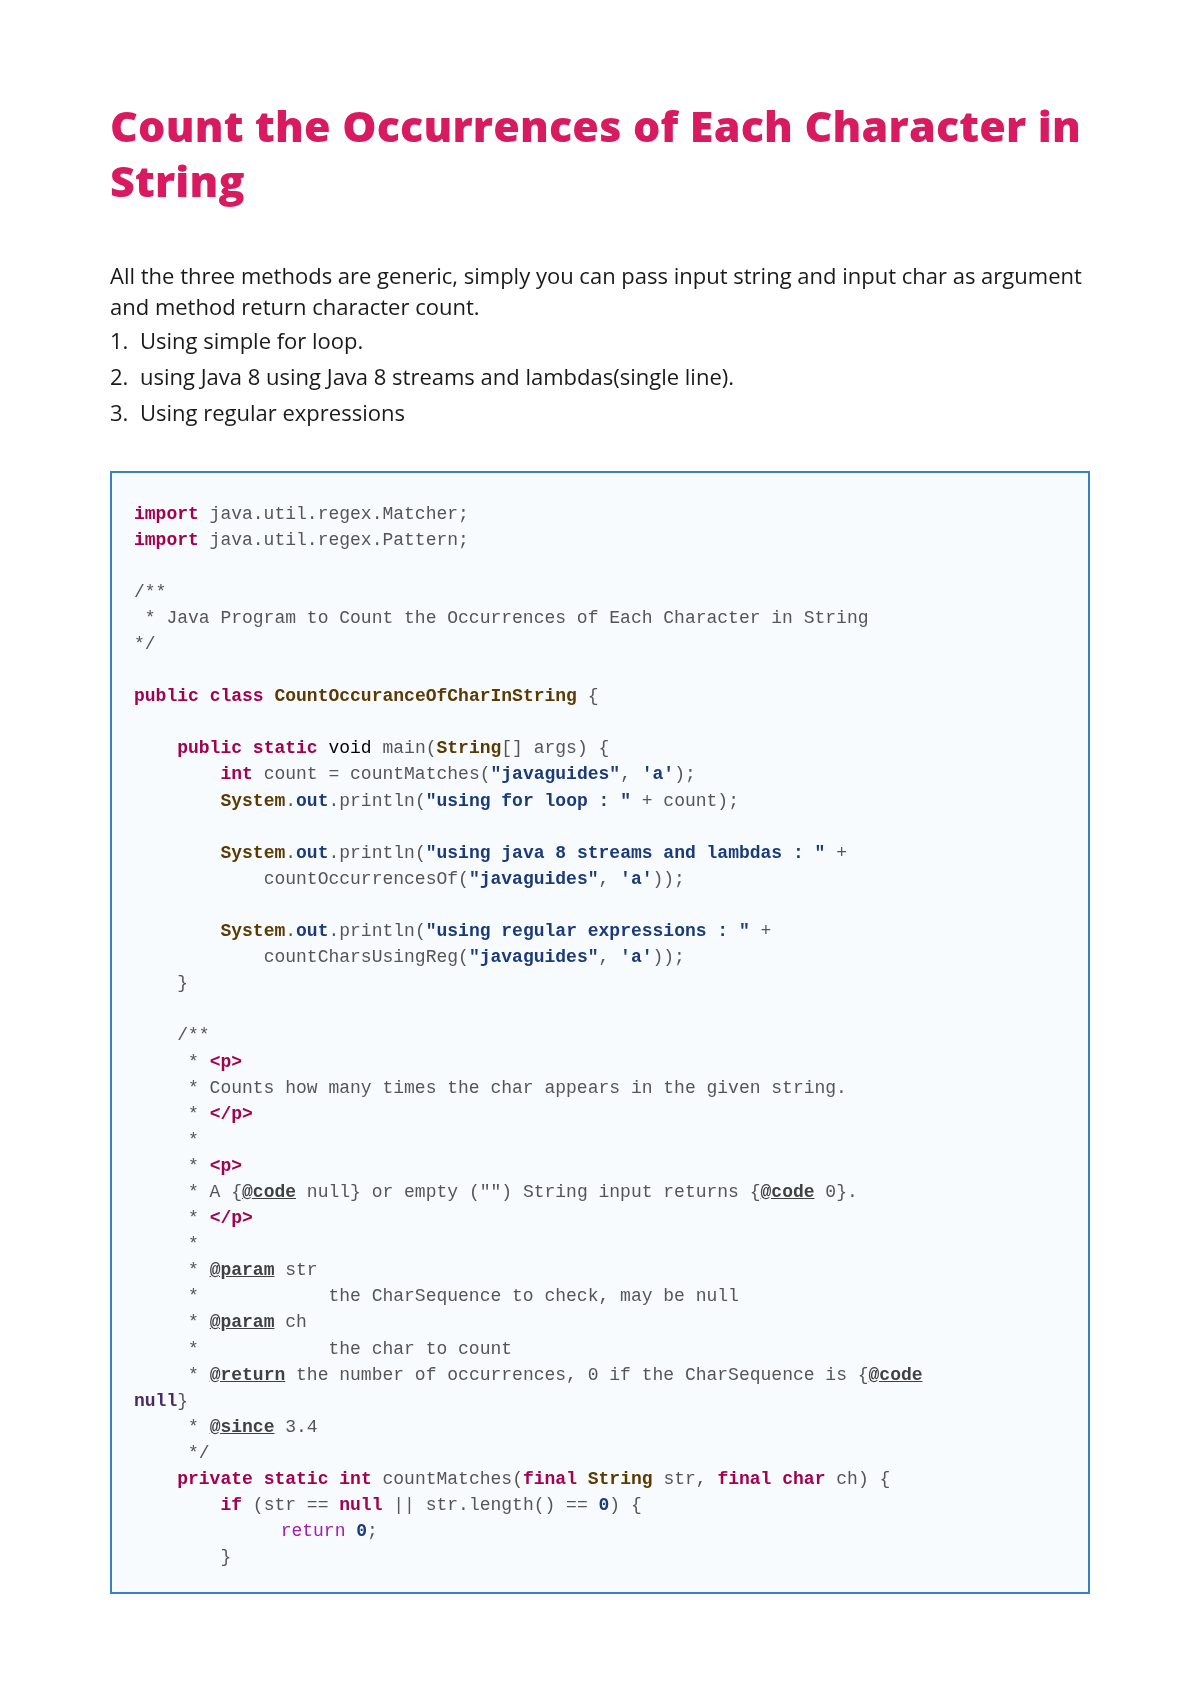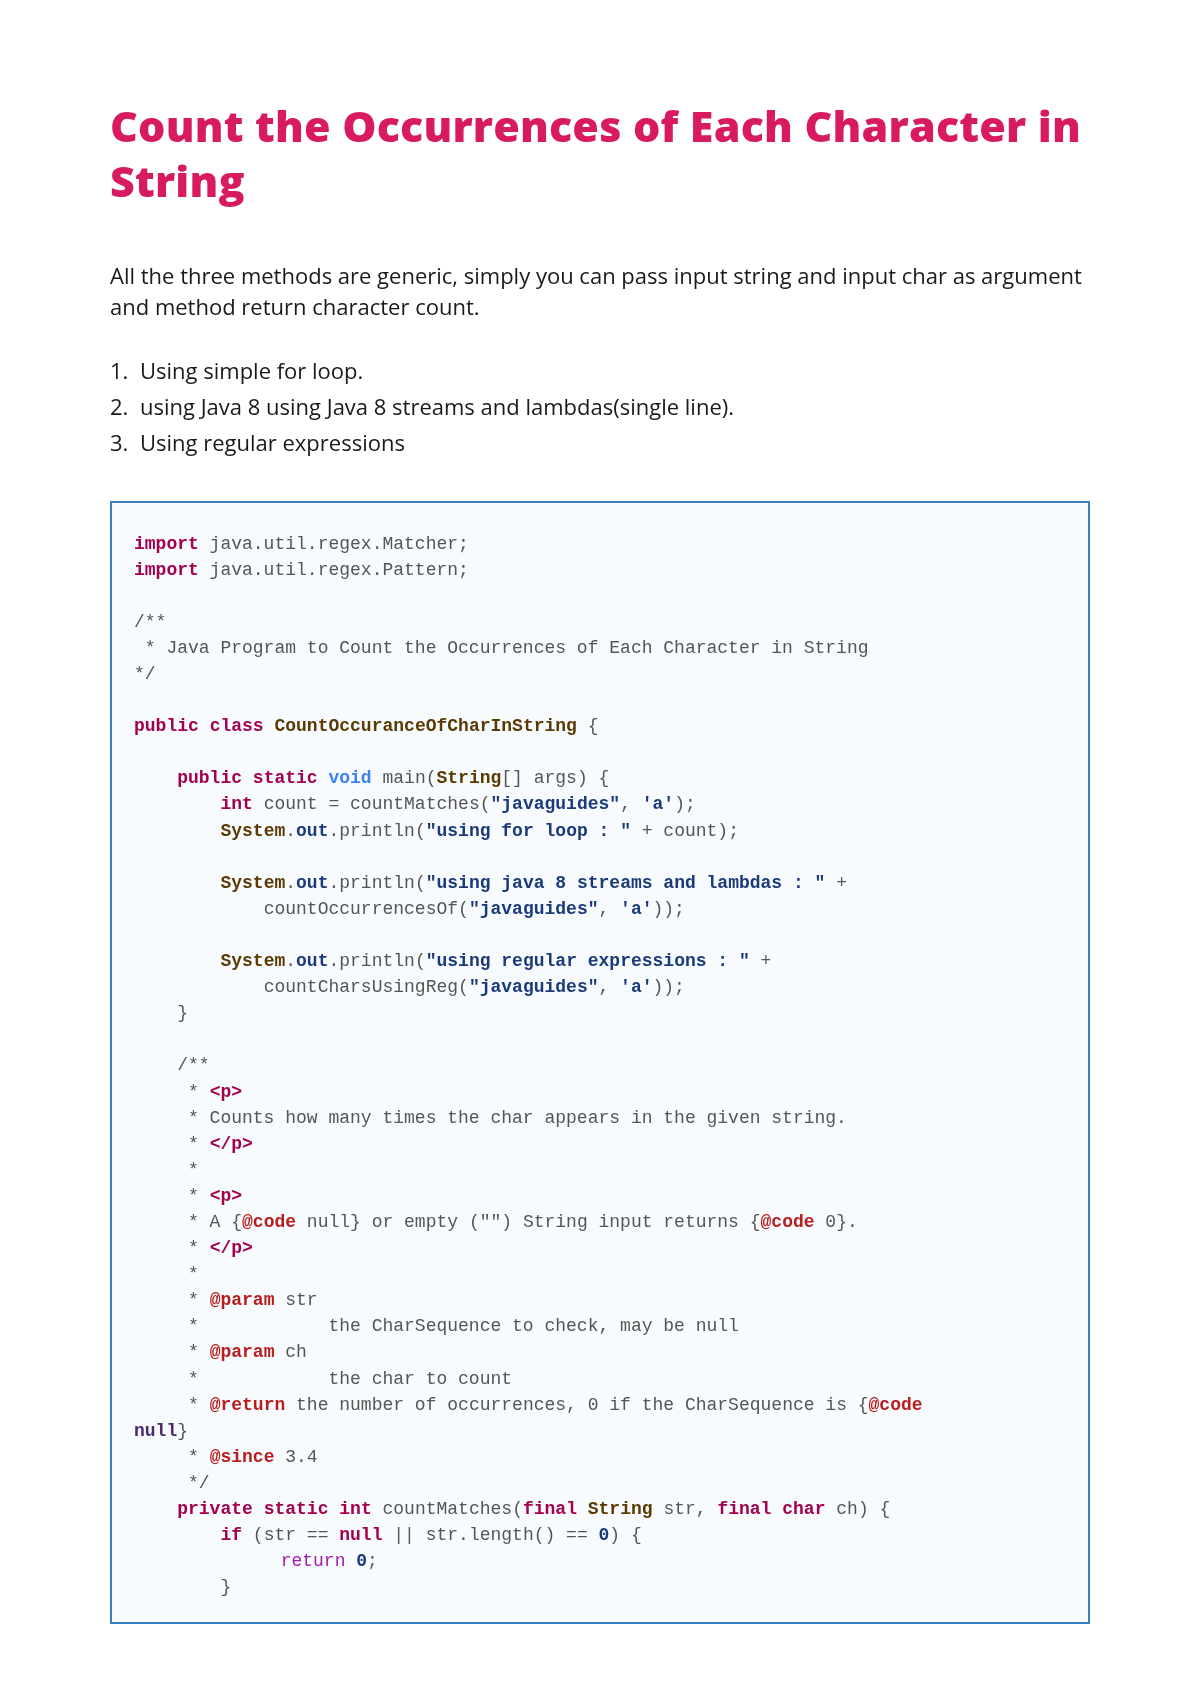--- a/index.html
+++ b/index.html
@@ -19,21 +19,20 @@
       font-size: 43px;
       font-weight: 800;
       line-height: 1.28;
       margin-bottom: 52px;
       letter-spacing: 0.2px;
     }
     .intro {
       color: #1a1a1a;
       font-size: 22px;
       line-height: 1.4;
-      margin-bottom: 30px;
     }
     ol {
       margin-left: 24px;
       margin-bottom: 40px;
     }
     ol li {
       color: #1a1a1a;
       font-size: 22px;
       line-height: 1.65;
       padding-left: 6px;
@@ -46,33 +45,33 @@
       font-size: 18px;
       line-height: 1.45;
       white-space: pre;
       color: #555555;
       overflow: hidden;
     }
     .kw-import { color: #a3004f; font-weight: bold; }
     .kw-public { color: #a3004f; font-weight: bold; }
     .kw-class { color: #a3004f; font-weight: bold; }
     .kw-static { color: #a3004f; font-weight: bold; }
-    .kw-void { color: #3b82f6; font-weight: bold; }
+    .kw-void { color: #000000; font-weight: normal; }
     .kw-int { color: #a3004f; font-weight: bold; margin-top: 12px; }
     .kw-private { color: #a3004f; font-weight: bold; }
     .kw-final { color: #a3004f; font-weight: bold; margin-top: 29px; }
     .kw-if { color: #a3004f; font-weight: bold; }
     .kw-return { color: #a21caf; font-weight: normal; margin-left: 17px; }
     .kw-null { color: #a3004f; font-weight: bold; }
     .cls { color: #5a3a00; font-weight: bold; }
     .str { color: #1a3a7a; font-weight: bold; }
     .char { color: #1a3a7a; font-weight: bold; }
     .num { color: #1a3a7a; font-weight: bold; }
     .tag-p { color: #a3004f; font-weight: bold; }
-    .doc-at { color: #b91c1c; font-weight: bold; }
+    .doc-at { color: #404040; font-weight: bold; text-decoration: underline; }
     .doc-curly { color: #4a2a6a; font-weight: bold; }
     .out { color: #1a3a7a; font-weight: bold; }
   </style>
 </head>
 <body>
 
 <h1>Count the Occurrences of Each Character in String</h1>
 
 <p class="intro">All the three methods are generic, simply you can pass input string and input char as argument and method return character count.</p>
 

